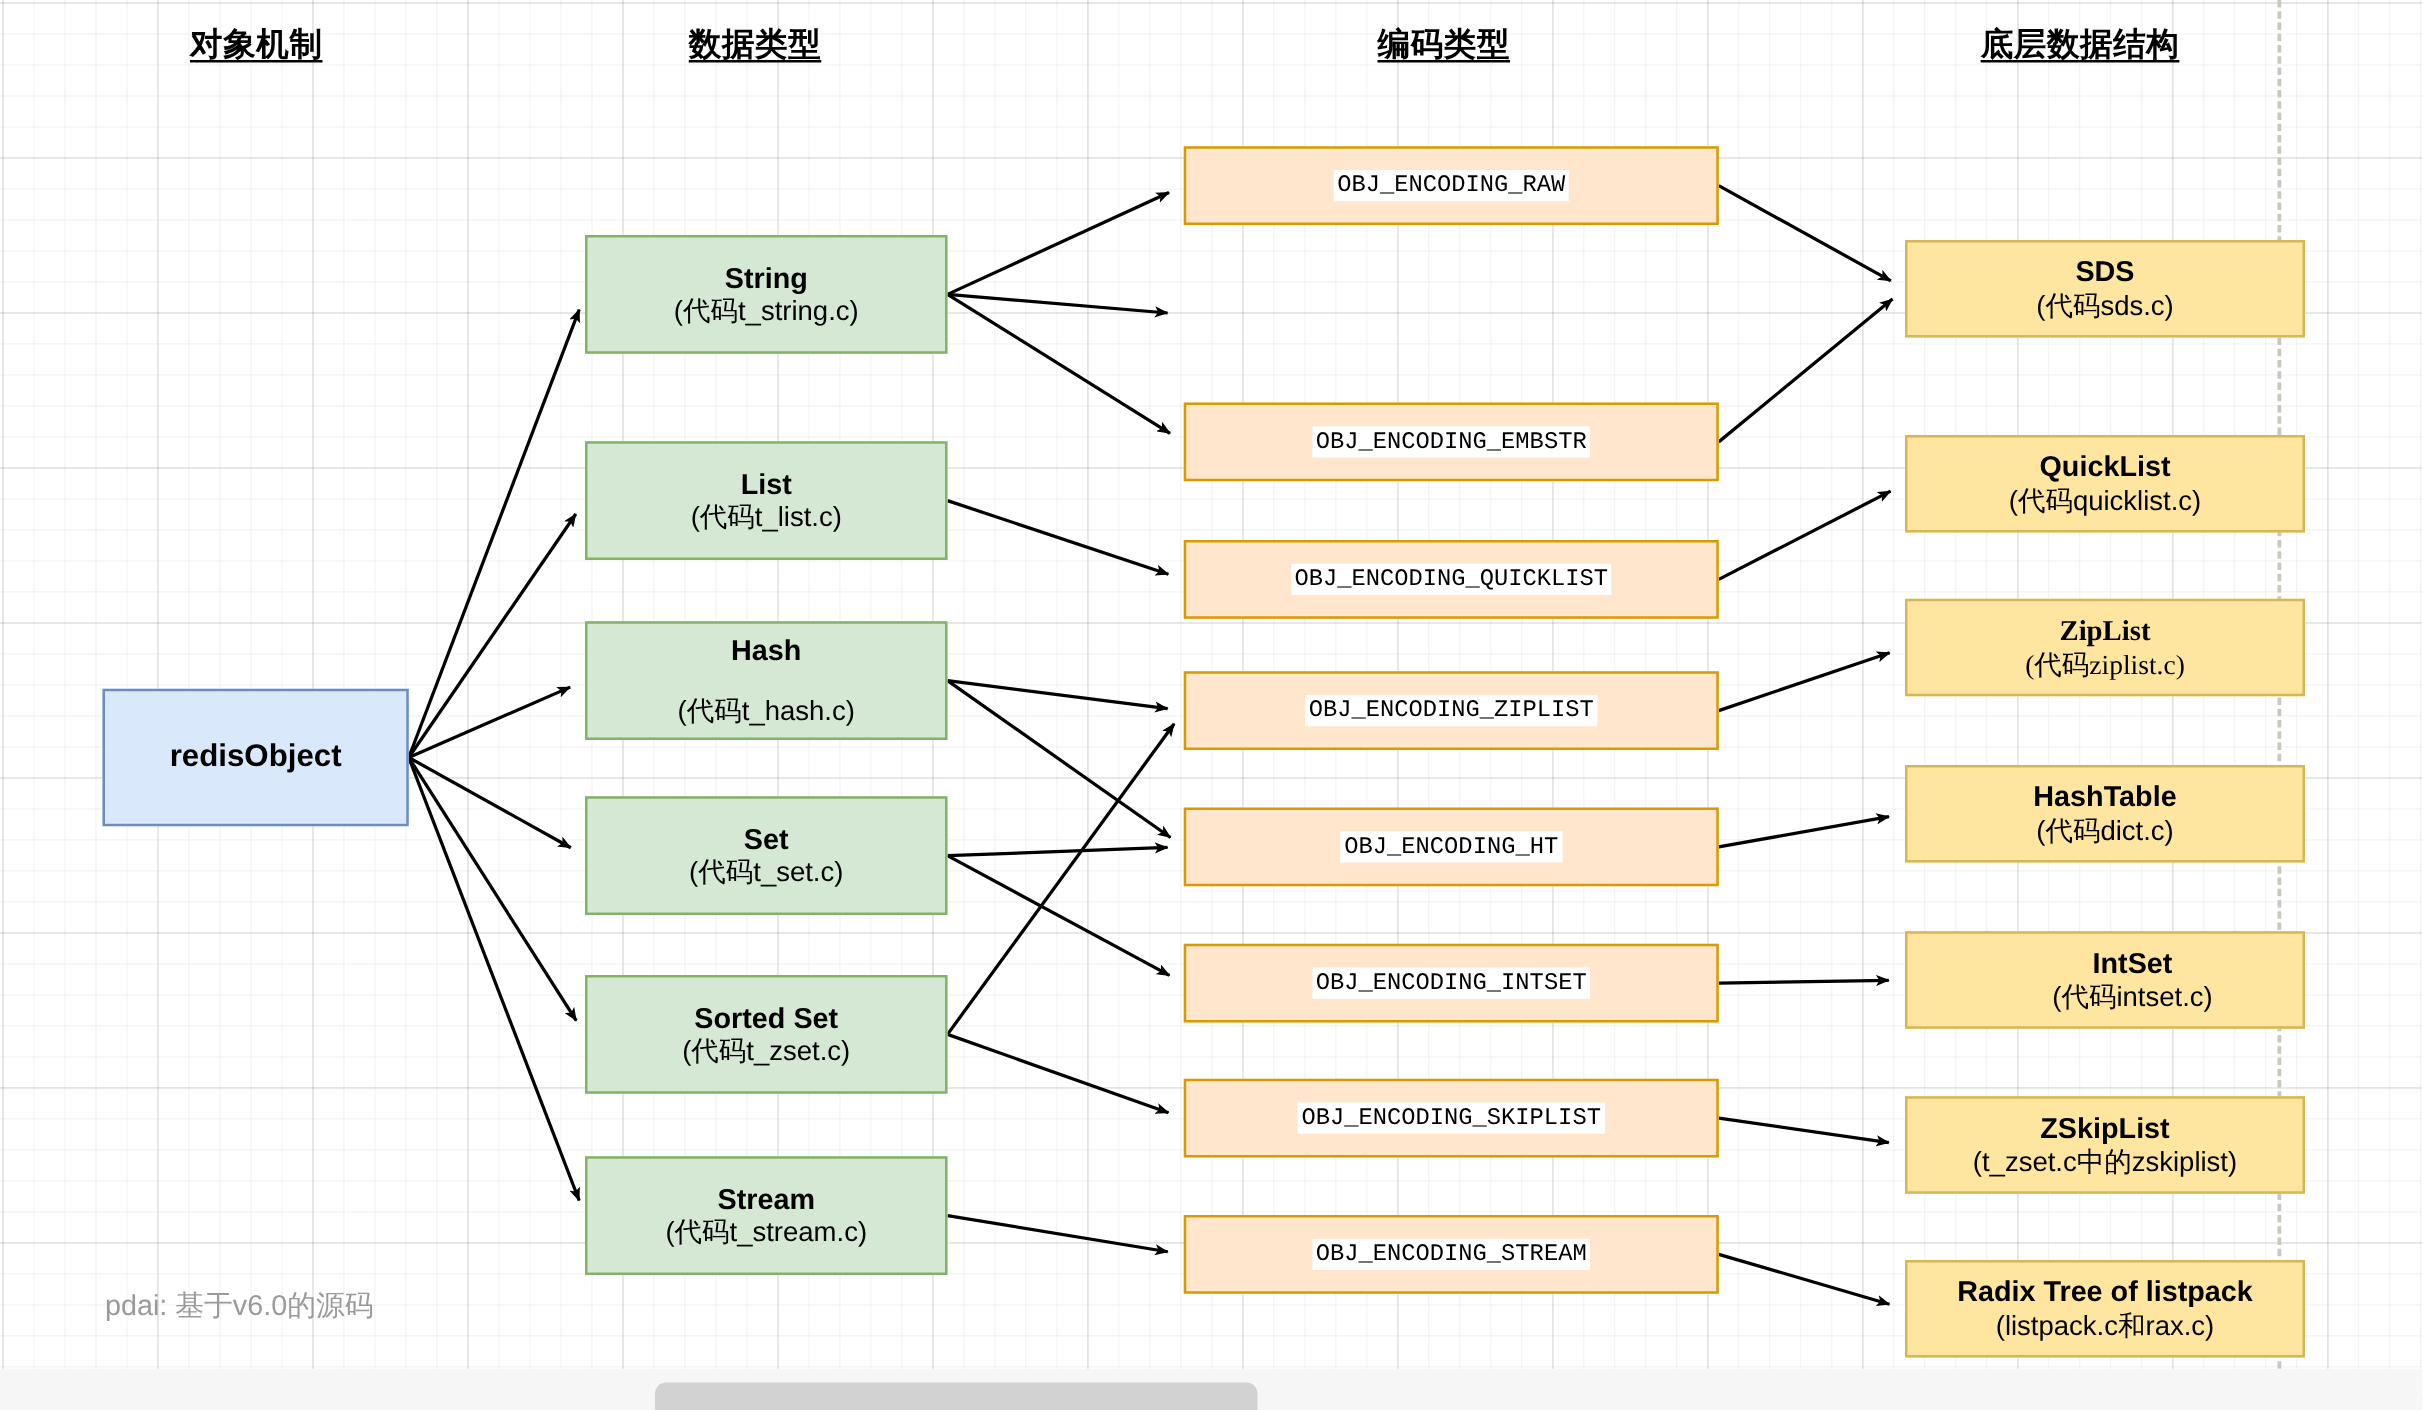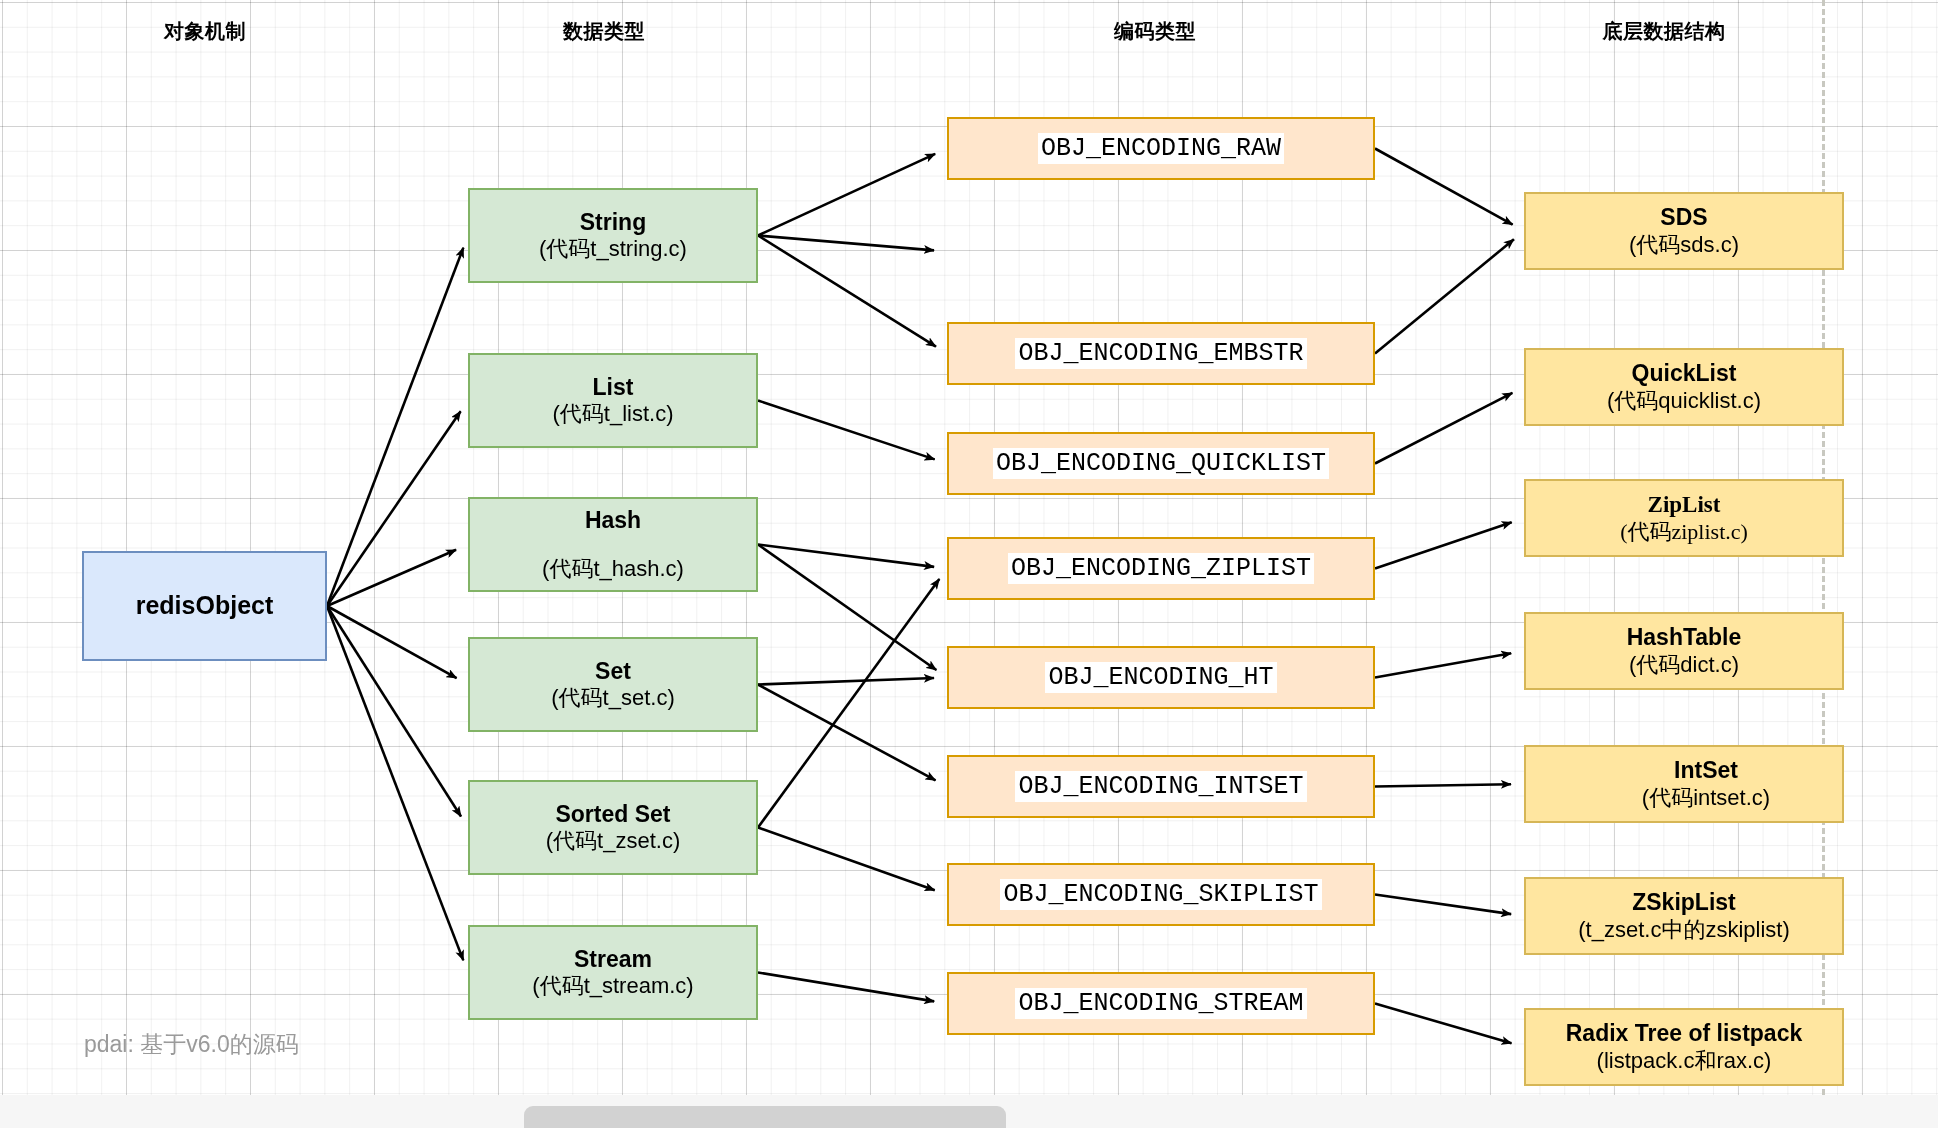--- a/index.html
+++ b/index.html
@@ -27,22 +27,23 @@
       24.8px 24.8px,
       124px 124px,
       124px 124px;
     background-position: 2px 2px, 2px 2px, 2px 2px, 2px 2px;
   }
 
   
   .col-head {
     position: absolute;
     font-weight: bold;
-    font-size: 20px;
-    color: #000000;
+    font-size: 26px;
+    color: #000000;
+    text-decoration: underline;
     text-underline-offset: 4px;
     white-space: nowrap;
     transform: translateX(-50%);
     letter-spacing: 0.5px;
   }
 
   
   .node {
     position: absolute;
     box-sizing: border-box;
@@ -78,21 +79,21 @@
     background: #d5e8d4;
     border: 2px solid #82b366;
   }
 
   .node-enc {
     background: #ffe6cc;
     border: 2px solid #d79b00;
   }
   .node-enc .code {
     font-family: "Liberation Mono", "DejaVu Sans Mono", monospace;
-    font-size: 25px;
+    font-size: 19px;
     color: #000000;
     background: #ffffff;
     padding: 1px 3px;
     white-space: nowrap;
     letter-spacing: 0px;
   }
 
   .node-ds {
     background: #ffe6a0;
     border: 2px solid #d6b656;

